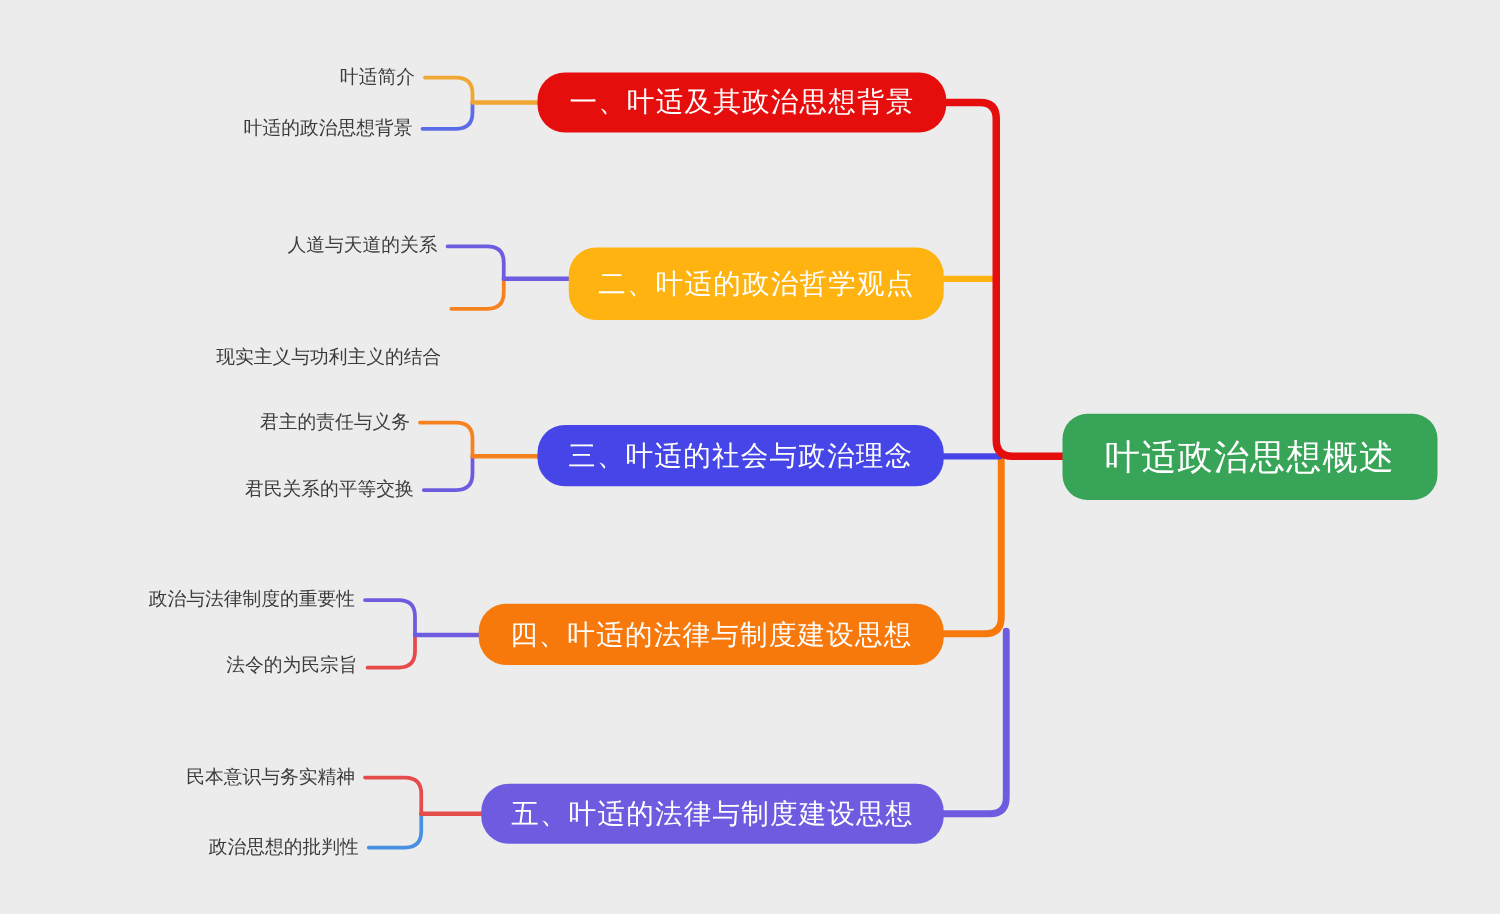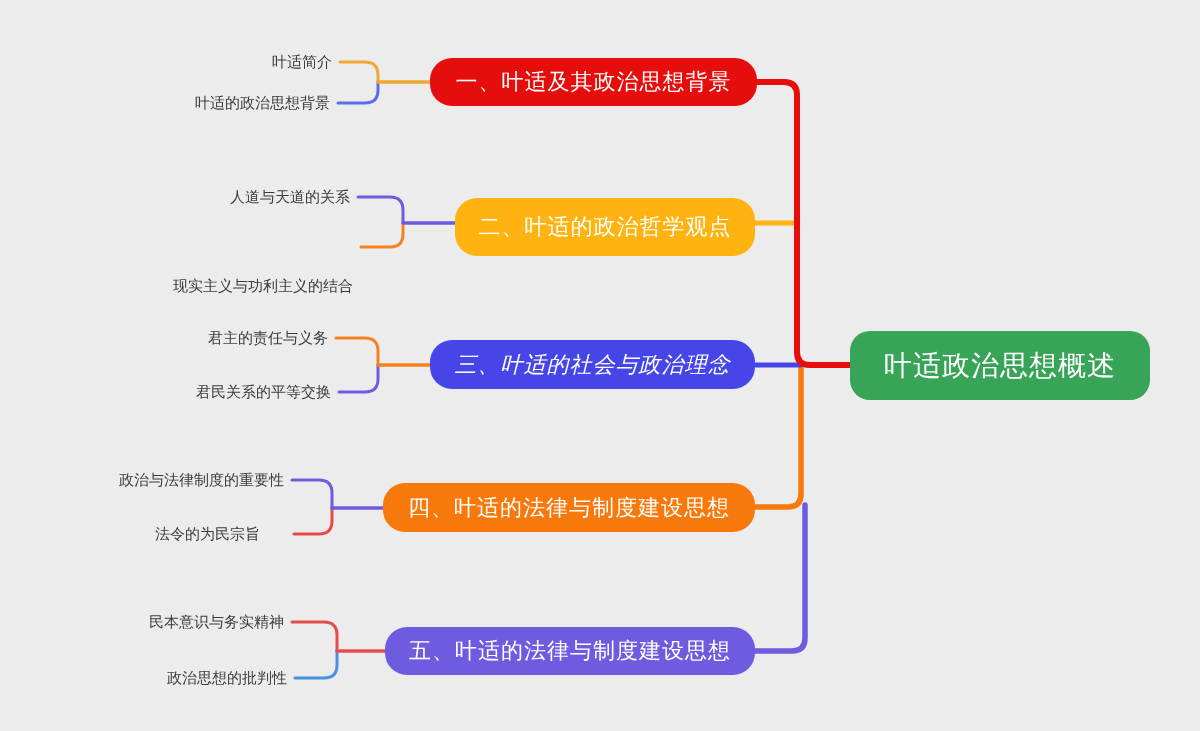--- a/index.html
+++ b/index.html
@@ -23,42 +23,42 @@
     box-sizing:border-box;
     cursor:default;
   }
   .root-node{
     left:850px;top:331px;width:300px;height:69px;
     background:#38a457;border-radius:20px;
     font-size:28px;
   }
   .b1{left:430px;top:58px;width:327px;height:48px;background:#e60d0d;text-align:center;}
   .b2{left:455px;top:198px;width:300px;height:58px;background:#ffb310;}
-  .b3{left:430px;top:340px;width:325px;height:49px;background:#4646e8;font-style:italic;}
+  .b3{left:430px;top:340px;width:325px;height:49px;background:#4646e8;}
   .b4{left:383px;top:483px;width:372px;height:49px;background:#f8790b;}
   .b5{left:385px;top:627px;width:370px;height:48px;background:#6d5ce0;}
 
   .leaf{
     position:absolute;
     color:#3b3b3b;
     font-size:15px;
     line-height:24px;
     height:24px;
     white-space:nowrap;
     text-align:right;
     cursor:default;
   }
   .l1a{right:868px;top:50px;}
   .l1b{right:870px;top:91px;}
   .l2a{right:850px;top:185px;}
   .l2b{right:847px;top:230px;margin-top:44px;}
   .l3a{right:872px;top:326px;}
   .l3b{right:869px;top:380px;}
   .l4a{right:916px;top:468px;}
-  .l4b{right:940px;top:522px;}
+  .l4b{right:914px;top:522px;font-family:Liberation Mono, monospace;}
   .l5a{right:916px;top:610px;}
   .l5b{right:913px;top:666px;}
 </style>
 </head>
 <body>
 
 <div class="canvas">
 
   <svg class="edges" width="1200" height="731" viewBox="0 0 1200 731" fill="none">
 

